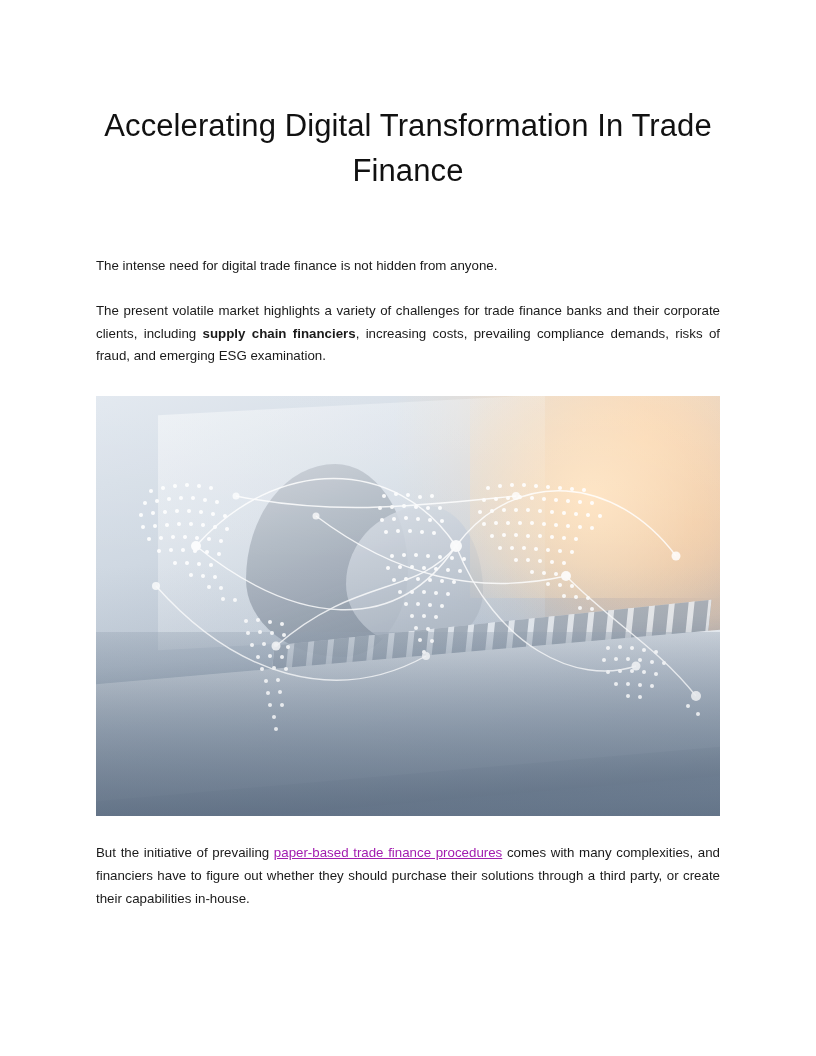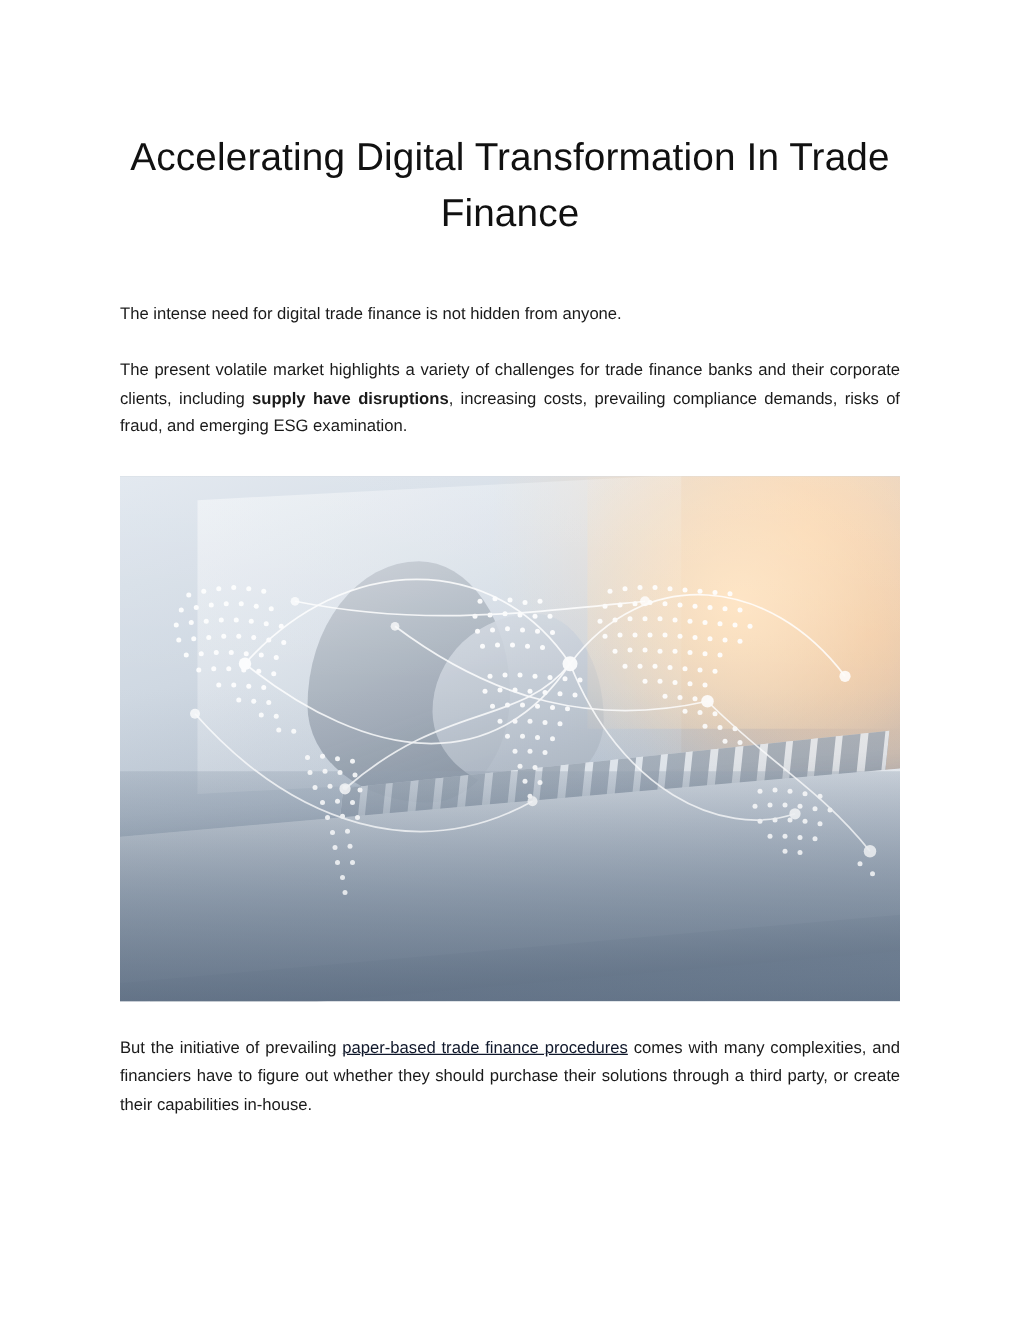--- a/index.html
+++ b/index.html
@@ -31,33 +31,33 @@
     letter-spacing: 0.1px;
   }
   .body-paragraph {
     font-size: 13.3px;
     line-height: 1.72;
     text-align: justify;
     color: #1a1a1a;
     margin: 0;
   }
   .p-lead {
-    margin-top: 46px;
+    margin-top: 61px;
   }
   .p-second {
     margin-top: 22px;
   }
   .p-after-image {
     margin-top: 26px;
   }
   .bold-inline {
     font-weight: bold;
   }
   .link-inline {
-    color: #0f172a;
+    color: #a21caf;
     text-decoration: underline;
   }
   .figure {
     margin-top: 28px;
     width: 624px;
     height: 420px;
     position: relative;
     overflow: hidden;
     background: #c8cfd8;
   }
@@ -168,21 +168,21 @@
 </style>
 </head>
 <body>
 
 <div class="page">
 
   <h1 class="doc-title">Accelerating Digital Transformation In Trade Finance</h1>
 
   <p class="body-paragraph p-lead">The intense need for digital trade finance is not hidden from anyone.</p>
 
-  <p class="body-paragraph p-second"><span>The present volatile market highlights a variety of challenges for trade finance banks and their corporate clients, including </span><span class="bold-inline">supply have disruptions</span><span>, increasing costs, prevailing compliance demands, risks of fraud, and emerging ESG examination.</span></p>
+  <p class="body-paragraph p-second"><span>The present volatile market highlights a variety of challenges for trade finance banks and their corporate clients, including </span><span class="bold-inline">supply chain financiers</span><span>, increasing costs, prevailing compliance demands, risks of fraud, and emerging ESG examination.</span></p>
 
   <div class="figure">
     <div class="fig-base"></div>
     <div class="fig-screen"></div>
     <div class="fig-hand"></div>
     <div class="fig-hand2"></div>
     <div class="fig-keyboard"></div>
     <div class="fig-laptop-base"></div>
     <div class="fig-laptop-edge"></div>
     <div class="fig-desk"></div>

